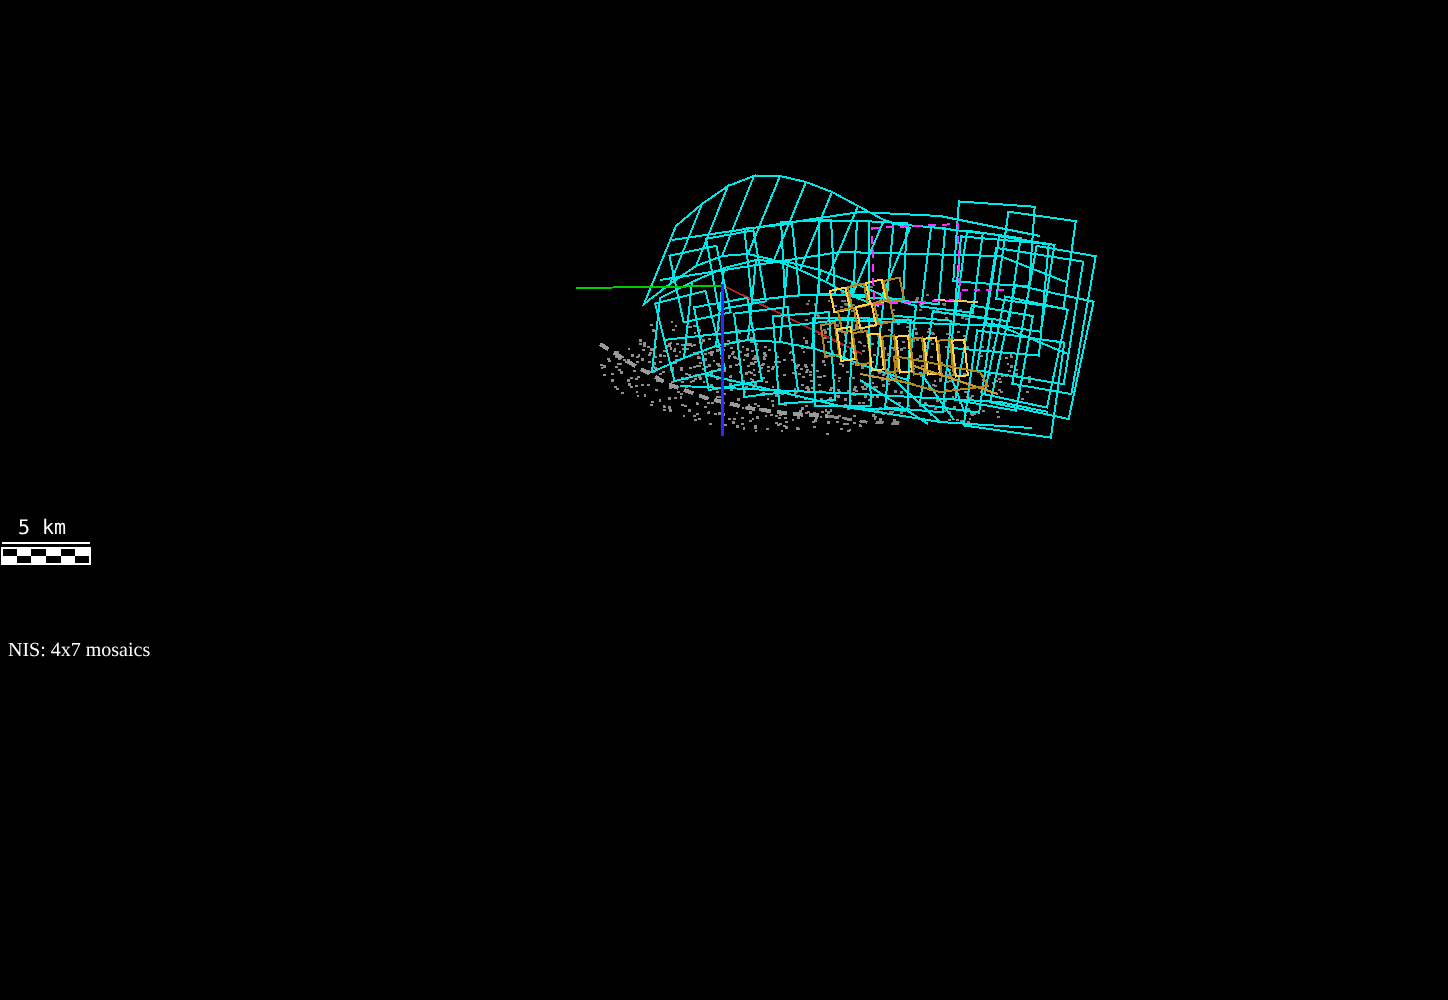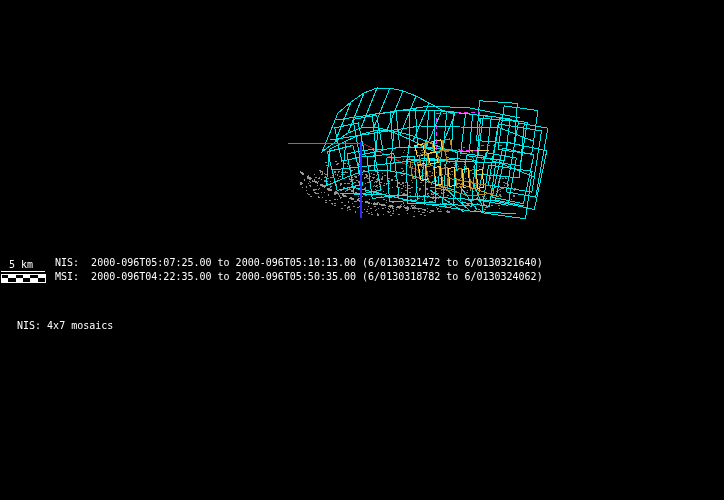--- a/index.html
+++ b/index.html
@@ -3,21 +3,21 @@
 <meta charset="utf-8">
 <style>
   html,body{margin:0;padding:0;background:#000;}
   .screen{position:relative;width:724px;height:500px;background:#000;overflow:hidden;
           font-family:"DejaVu Sans Mono","Liberation Mono",monospace;padding-left:20px;}
   .scene{position:absolute;left:0;top:0;}
   .txt{position:absolute;color:#fff;font-size:10px;line-height:12px;white-space:pre;}
   .t-nis{left:55px;top:257px;}
   .t-msi{left:55px;top:271px;}
   .t-seq{left:8px;top:295px;}
-  .t-nismos{left:17px;top:320px;}
+  .t-nismos{left:4px;top:320px;font-family:Liberation Serif, serif;}
   .t-scale{left:9px;top:259px;}
 </style>
 </head>
 <body>
 
 <div class="screen">
 
   <svg class="scene" width="724" height="500" viewBox="0 0 724 500" shape-rendering="crispEdges">
       <rect x="387.6" y="197.2" width="1.4" height="1.1" fill="#8f8f8f"></rect>
       <rect x="429.2" y="200.9" width="1.4" height="1.1" fill="#8f8f8f"></rect>
@@ -885,17 +885,15 @@
       <rect x="15.66" y="278" width="7.33" height="4" fill="#ffffff"></rect>
       <rect x="30.33" y="278" width="7.33" height="4" fill="#ffffff"></rect>
       <polygon points="1,274 45,274 45,282 1,282" fill="none" stroke="#ffffff" stroke-width="1"></polygon>
       <polyline points="1,271.5 45,271.5" fill="none" stroke="#ffffff" stroke-width="1"></polyline>
       <polyline points="288,144 362,143" fill="none" stroke="#00cc00" stroke-width="1"></polyline>
       <polyline points="361,142 361,218" fill="none" stroke="#2b2bff" stroke-width="1.5"></polyline>
     </svg>
 
   <div class="txt t-scale">5 km</div>
 
-  <div class="txt t-nis">NIS:  2000-096T05:07:25.00 to 2000-096T05:10:13.00 (6/0130321472 to 6/0130321640)</div>
-  <div class="txt t-msi">MSI:  2000-096T04:22:35.00 to 2000-096T05:50:35.00 (6/0130318782 to 6/0130324062)</div>
   <div class="txt t-nismos">NIS: 4x7 mosaics</div>
 
 </div>
 
 </body></html>

